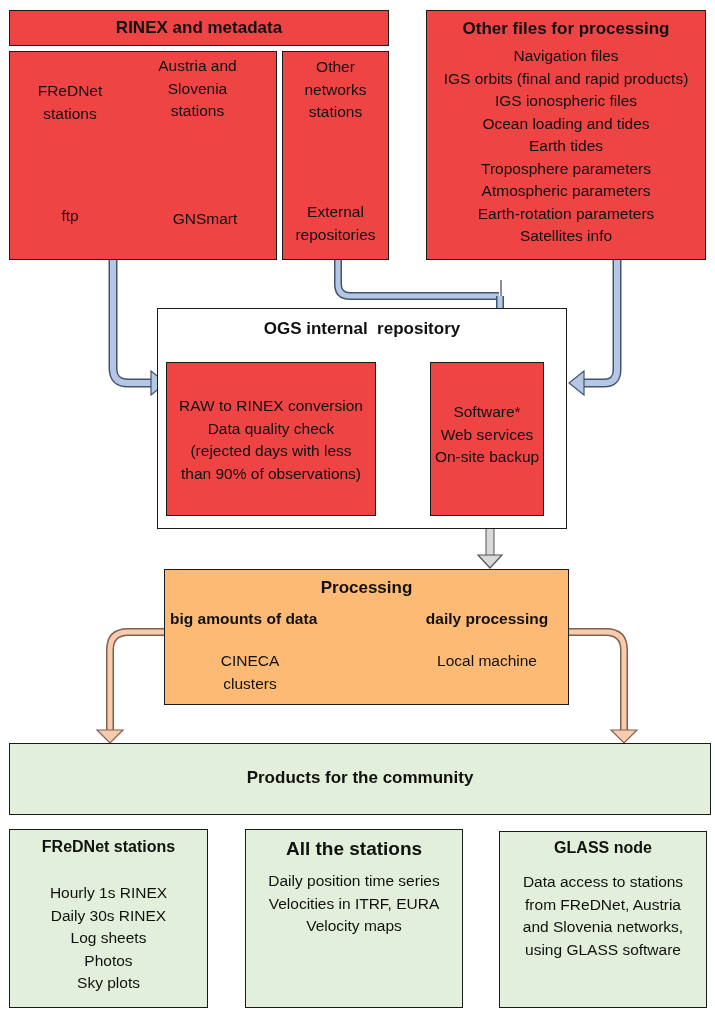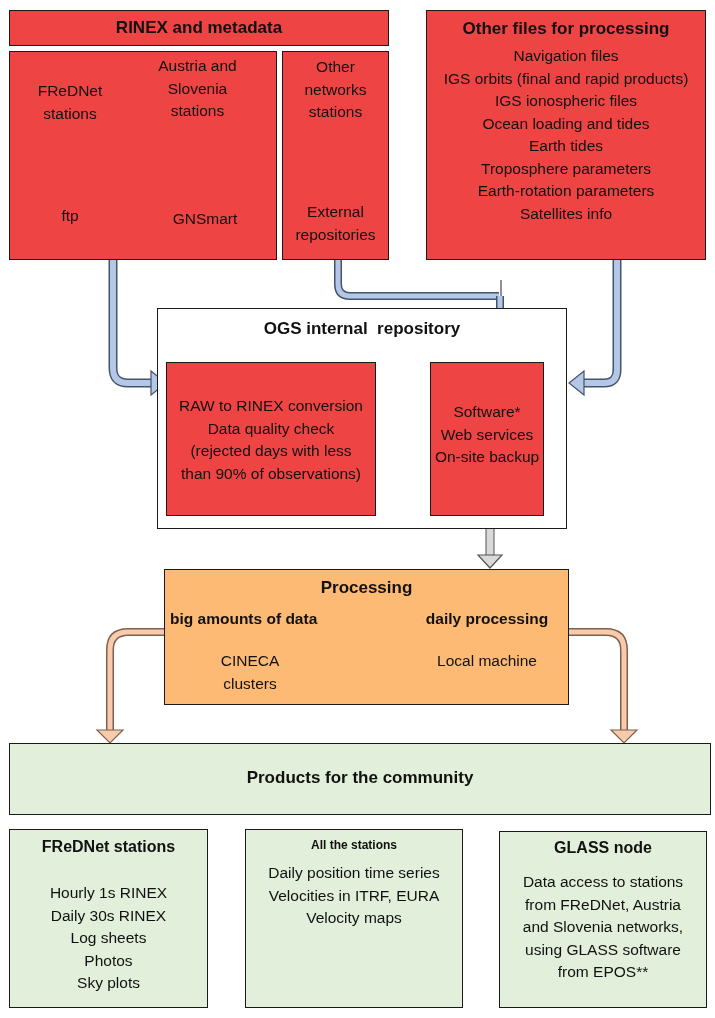--- a/index.html
+++ b/index.html
@@ -111,20 +111,21 @@
 
 <div class="box blue" style="left:426px;top:10px;width:280px;height:250px;">
   <div class="title" style="margin-top:8px;margin-bottom:6px;">Other files for processing</div>
   <div class="txt" id="other-files-list">
       <div>Navigation files</div>
       <div>IGS orbits (final and rapid products)</div>
       <div>IGS ionospheric files</div>
       <div>Ocean loading and tides</div>
       <div>Earth tides</div>
       <div>Troposphere parameters</div>
+      <div>Atmospheric parameters</div>
       <div>Earth-rotation parameters</div>
       <div>Satellites info</div>
     </div>
 </div>
 
 <div class="box white" style="left:157px;top:308px;width:410px;height:221px;">
   <div class="title" style="margin-top:10px;white-space:pre;">OGS internal  repository</div>
 </div>
 
 <div class="box gray" style="left:166px;top:362px;width:210px;height:154px;">
@@ -166,30 +167,29 @@
   <div class="txt" id="prod-0-lines" style="margin-top:26px;">
       <div>Hourly 1s RINEX</div>
       <div>Daily 30s RINEX</div>
       <div>Log sheets</div>
       <div>Photos</div>
       <div>Sky plots</div>
     </div>
 </div>
 
 <div class="box green" style="left:245px;top:829px;width:218px;height:179px;">
-  <div class="title" style="font-size:12px;margin-top:8px;">All the stations</div>
+  <div class="title" style="font-size:19px;margin-top:8px;">All the stations</div>
   <div class="txt" id="prod-1-lines" style="margin-top:10px;">
       <div>Daily position time series</div>
       <div>Velocities in ITRF, EURA</div>
       <div>Velocity maps</div>
     </div>
 </div>
 
 <div class="box green" style="left:499px;top:831px;width:208px;height:177px;">
   <div class="title" style="font-size:16px;margin-top:7px;">GLASS node</div>
   <div class="txt" id="prod-2-lines" style="margin-top:14px;">
       <div>Data access to stations</div>
       <div>from FReDNet, Austria</div>
       <div>and Slovenia networks,</div>
       <div>using GLASS software</div>
-      <div>from EPOS**</div>
     </div>
 </div>
 
 </body></html>

